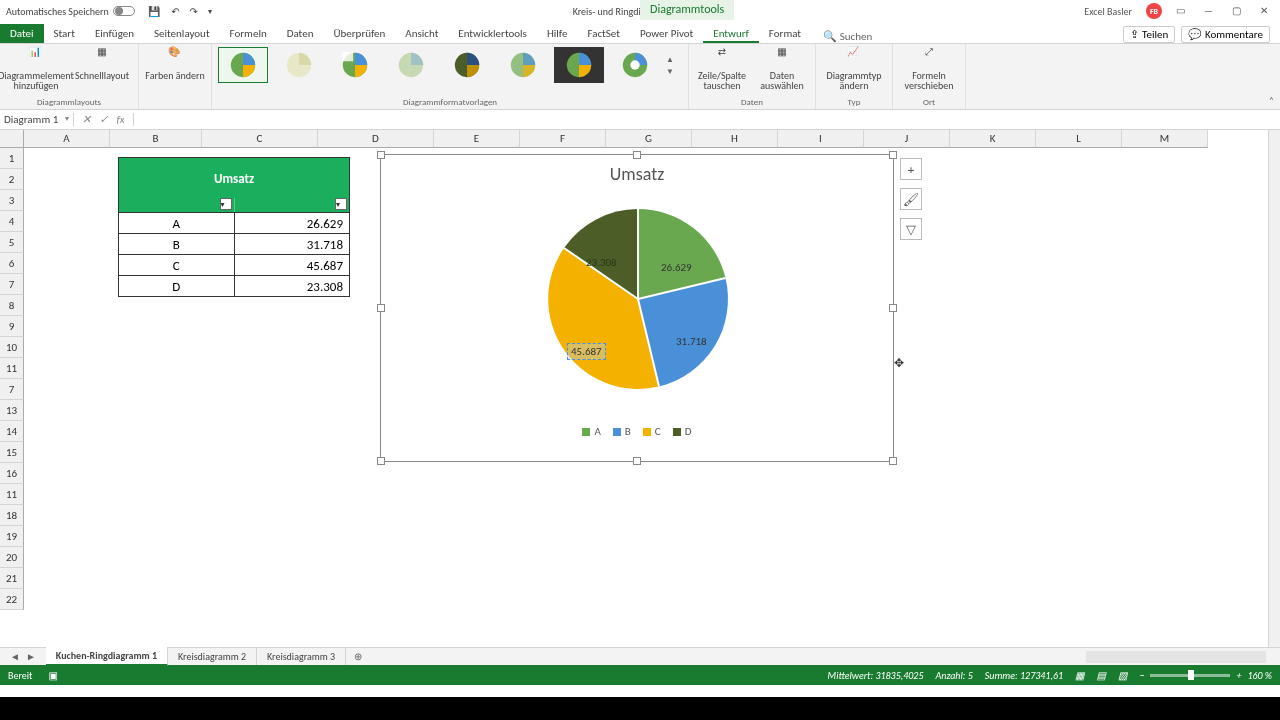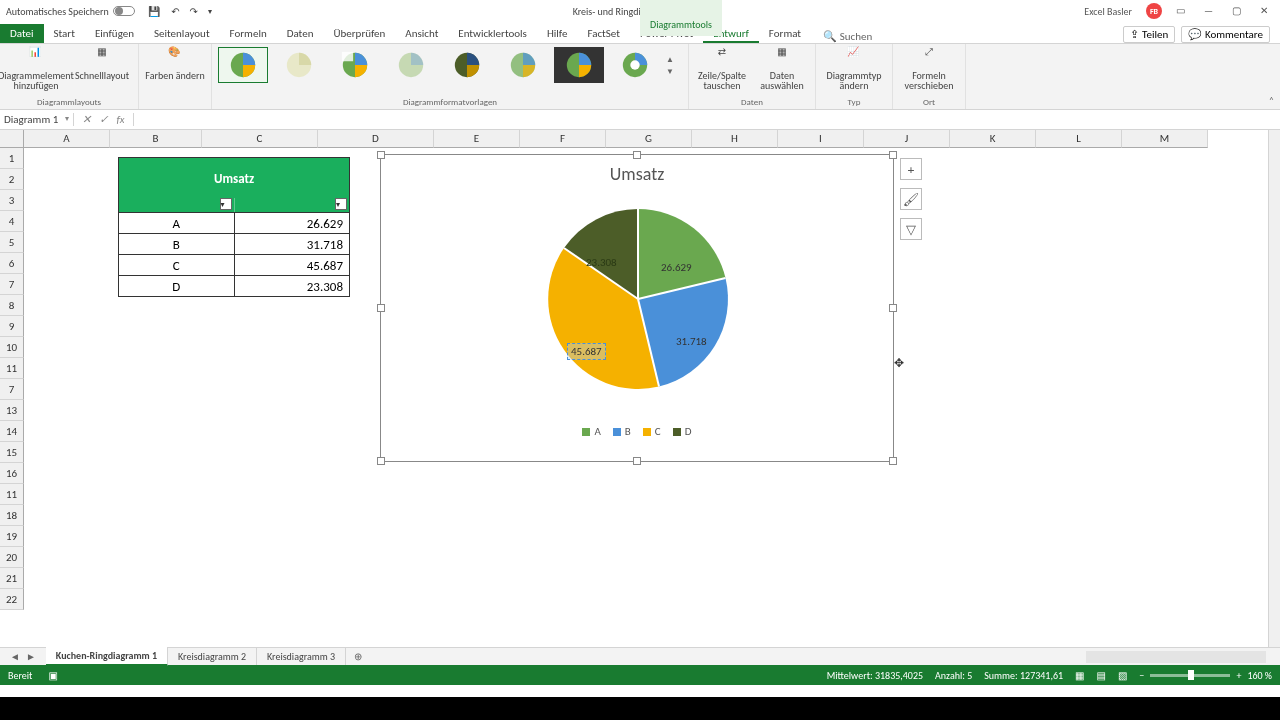--- a/index.html
+++ b/index.html
@@ -5,21 +5,21 @@
 * { margin:0; padding:0; box-sizing:border-box; font-family:"Segoe UI","Calibri",sans-serif; }
 body { background:#fff; width:1280px; height:720px; overflow:hidden; position:relative; }
 
 
 .titlebar { height:22px; background:#fff; display:flex; align-items:center; font-size:10px; color:#444; position:relative; }
 .autosave { margin-left:6px; display:flex; align-items:center; gap:4px; }
 .toggle { width:22px; height:10px; border:1px solid #888; border-radius:6px; position:relative; }
 .toggle::after { content:""; width:8px; height:8px; background:#888; border-radius:50%; position:absolute; left:1px; top:0; }
 .qat { display:flex; gap:10px; margin-left:14px; align-items:center; }
 .title-center { position:absolute; left:50%; transform:translateX(-50%); color:#444; }
-.toolctx { position:absolute; left:640px; top:0; background:#e6f3e6; height:20px; padding:18px 10px; font-size:10px; color:#197b30; }
+.toolctx { position:absolute; left:640px; top:0; background:#e6f3e6; height:20px; padding:2px 10px; font-size:12px; color:#197b30; }
 .title-right { position:absolute; right:6px; display:flex; gap:14px; align-items:center; color:#555; }
 .avatar { width:16px; height:16px; border-radius:50%; background:#ef4444; color:#fff; font-size:8px; font-weight:bold; display:flex; align-items:center; justify-content:center; }
 .winbtn { width:14px; height:14px; display:inline-block; }
 
 
 .tabs { height:22px; display:flex; align-items:flex-end; font-size:11px; border-bottom:1px solid #d4d4d4; background:#fff; }
 .tab { padding:3px 10px; color:#444; cursor:pointer; }
 .tab.file { background:#197b30; color:#fff; }
 .tab.active { color:#197b30; border-bottom:2px solid #197b30; padding-bottom:1px; }
 .tabs-right { margin-left:auto; display:flex; align-items:center; gap:6px; padding-right:10px; }
@@ -82,21 +82,21 @@
 
 .sheettabs { height:18px; background:#f3f3f3; border-top:1px solid #d4d4d4; display:flex; align-items:center; font-size:10px; }
 .navarrows { display:flex; gap:6px; padding:0 10px; color:#666; }
 .stab { padding:2px 10px; border-right:1px solid #d4d4d4; color:#444; cursor:pointer; }
 .stab.active { background:#fff; border-bottom:2px solid #197b30; font-weight:600; }
 .addsheet { padding:0 8px; color:#666; cursor:pointer; }
 .hscroll { margin-left:auto; width:180px; height:12px; background:#e4e4e4; margin-right:14px; }
 
 
 .status { height:20px; background:#197b30; color:#fff; font-size:10px; display:flex; align-items:center; padding:0 8px; gap:16px; }
-.status .right { margin-left:auto; display:flex; gap:12px; align-items:center; }
+.status .right { margin-left:auto; display:flex; gap:12px; align-items:center;font-style:italic; }
 .zoom { display:flex; align-items:center; gap:6px; }
 .zoomtrack { width:80px; height:3px; background:rgba(255,255,255,.5); position:relative; }
 .zoomknob { width:6px; height:10px; background:#fff; position:absolute; left:38px; top:-4px; }
 
 .black { position:absolute; left:0; bottom:0; width:100%; height:23px; background:#000; }
 </style>
 </head>
 <body>
 
 <div class="titlebar">

